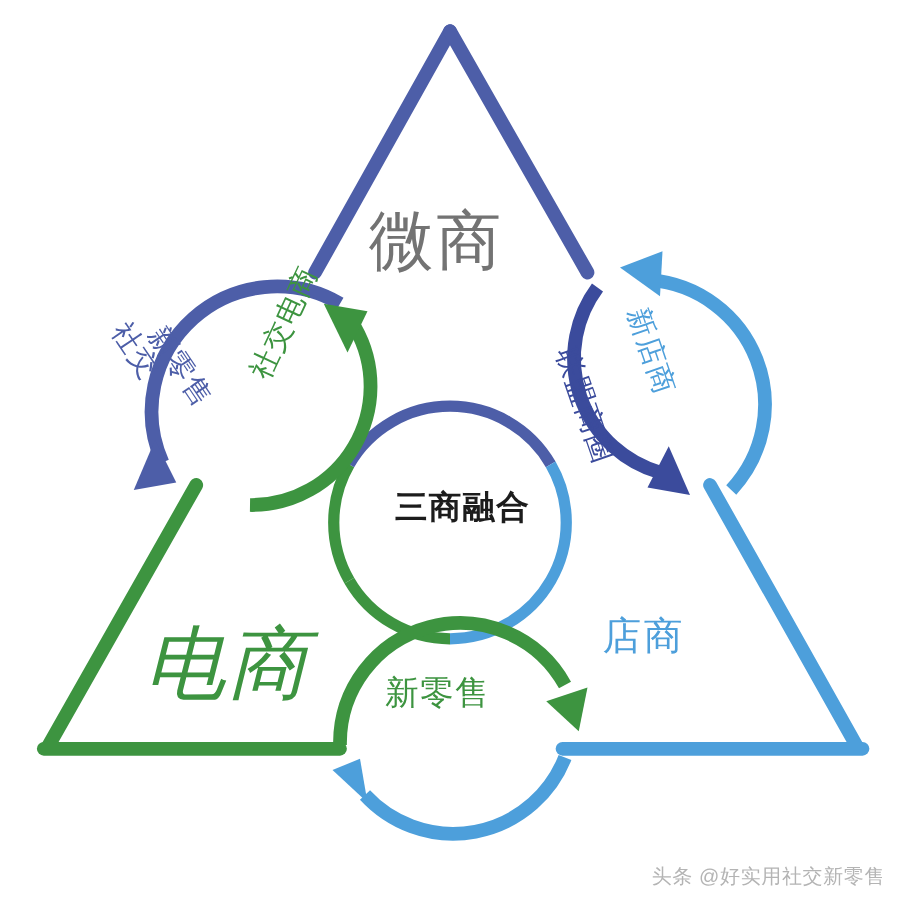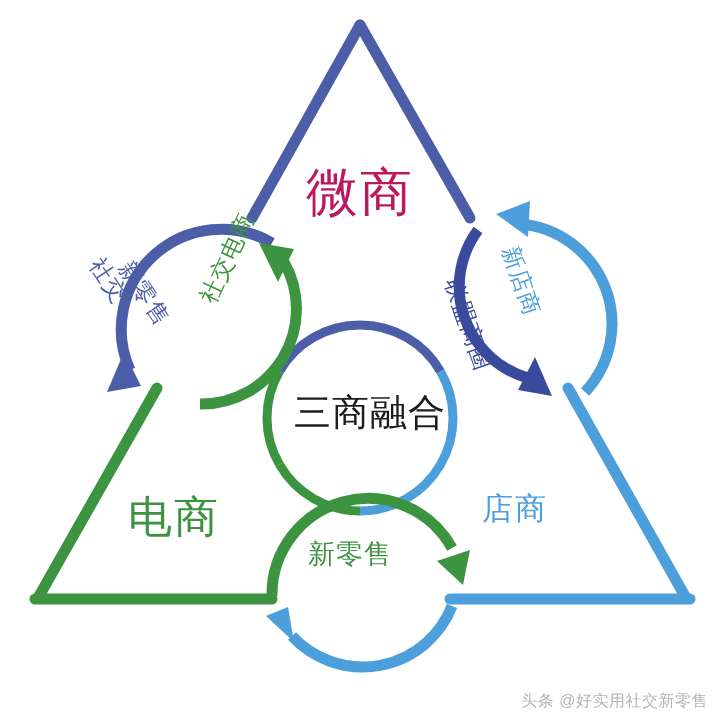--- a/index.html
+++ b/index.html
@@ -32,44 +32,45 @@
   }
   .vertex-label {
     position: absolute;
     white-space: nowrap;
     font-weight: 400;
     letter-spacing: 2px;
     pointer-events: none;
   }
   #label-top {
     font-size: 52px;
-    color: #be185d;
-    left: 306px;
+    color: #737373;
+    left: 295px;
     top: 158px;
   }
   #label-left {
-    font-size: 44px;
+    font-size: 64px;
     color: #3d9440;
-    left: 128px;
+    left: 116px;
     top: 488px;
+    font-style: italic;
   }
   #label-right {
     font-size: 31px;
     color: #4d9fdb;
     left: 482px;
     top: 488px;
   }
   #label-center {
     position: absolute;
     left: 290px;
     top: 388px;
     width: 160px;
     text-align: center;
-    font-size: 37px;
-    font-weight: normal;
+    font-size: 26px;
+    font-weight: bold;
     color: #1c1c1c;
     letter-spacing: 1px;
     pointer-events: none;
   }
   .rot-label {
     position: absolute;
     white-space: nowrap;
     font-size: 23px;
     letter-spacing: 1px;
     pointer-events: none;

